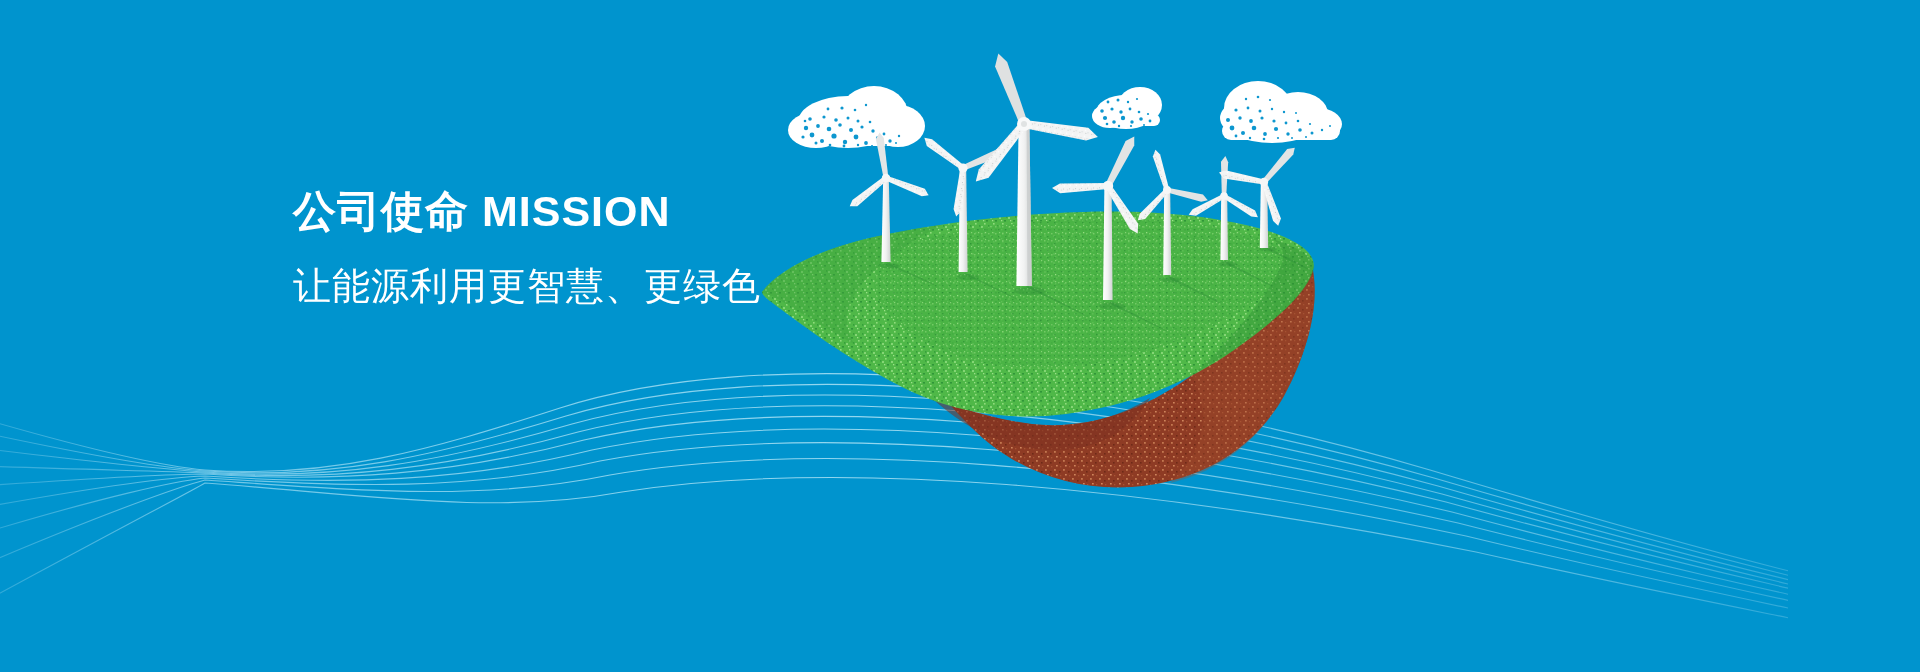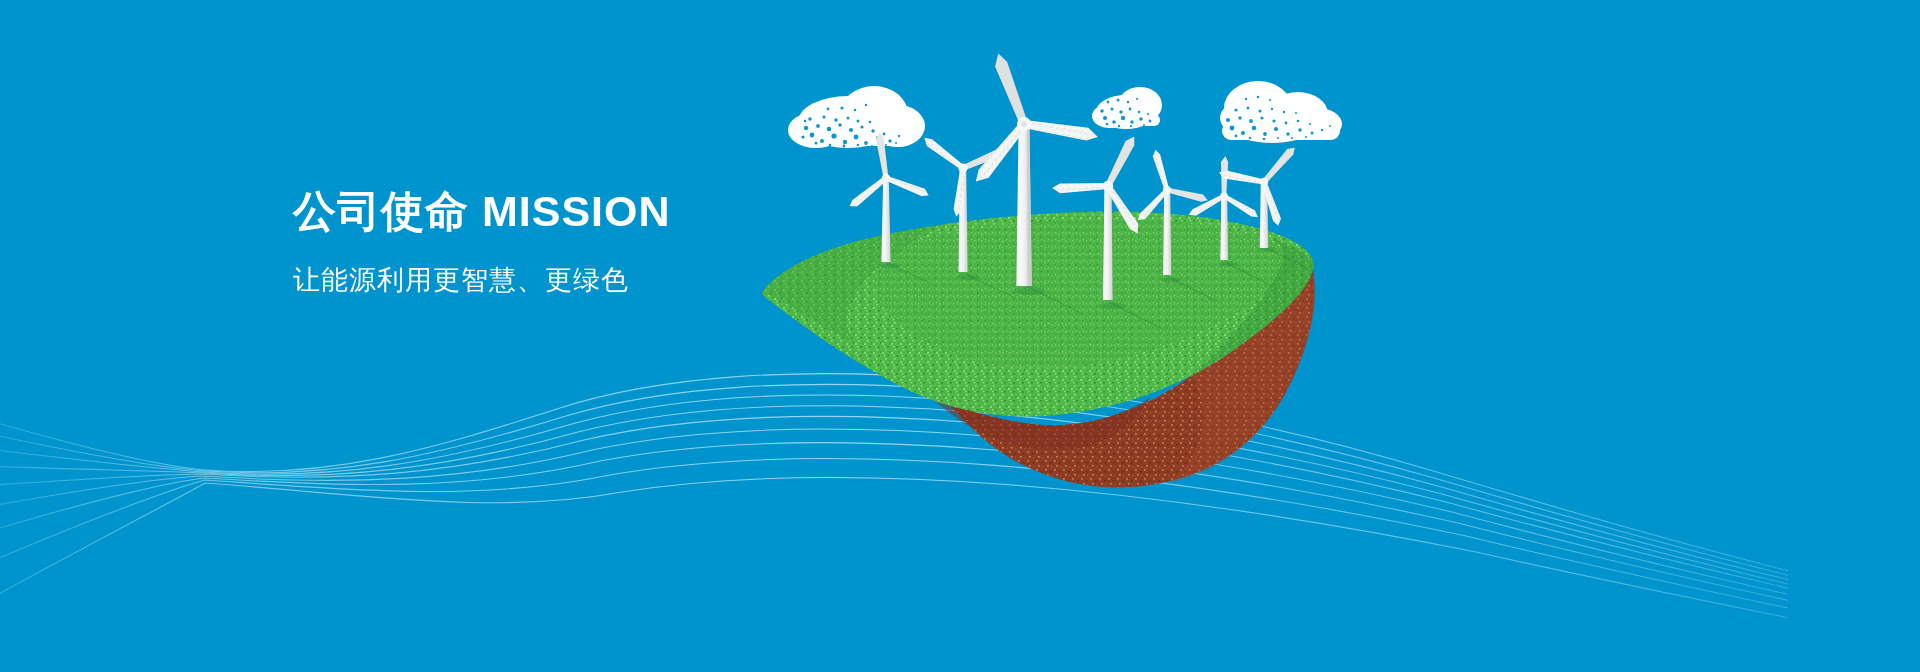--- a/index.html
+++ b/index.html
@@ -32,21 +32,21 @@
     color:#ffffff;
     font-size:43px;
     font-weight:bold;
     letter-spacing:1px;
     line-height:1.1;
     white-space:nowrap;
   }
   #subtitle {
     margin-top:31px;
     color:#ffffff;
-    font-size:27px;
+    font-size:38px;
     font-weight:300;
     letter-spacing:1px;
     line-height:1.1;
     white-space:nowrap;
   }
 </style>
 </head>
 <body style="background: rgb(0, 148, 206);">
 
 <div id="banner" style="background: rgb(0, 148, 206);">

